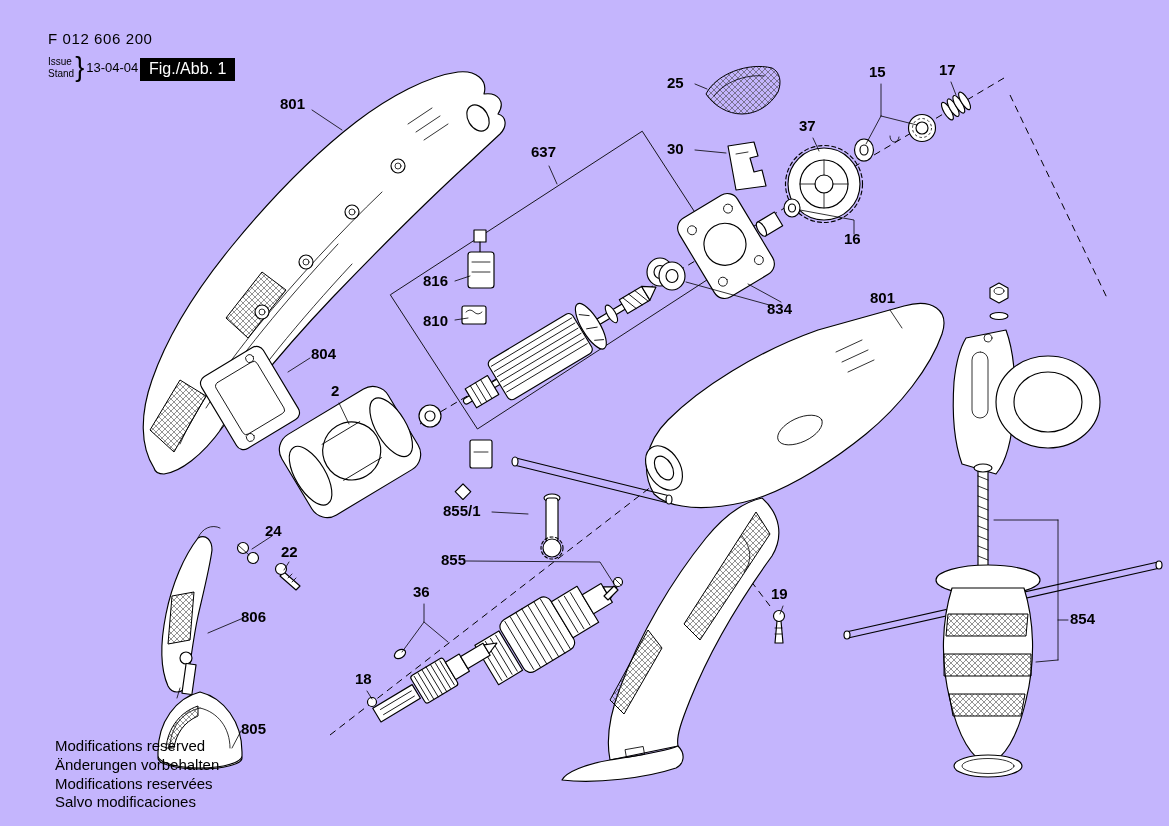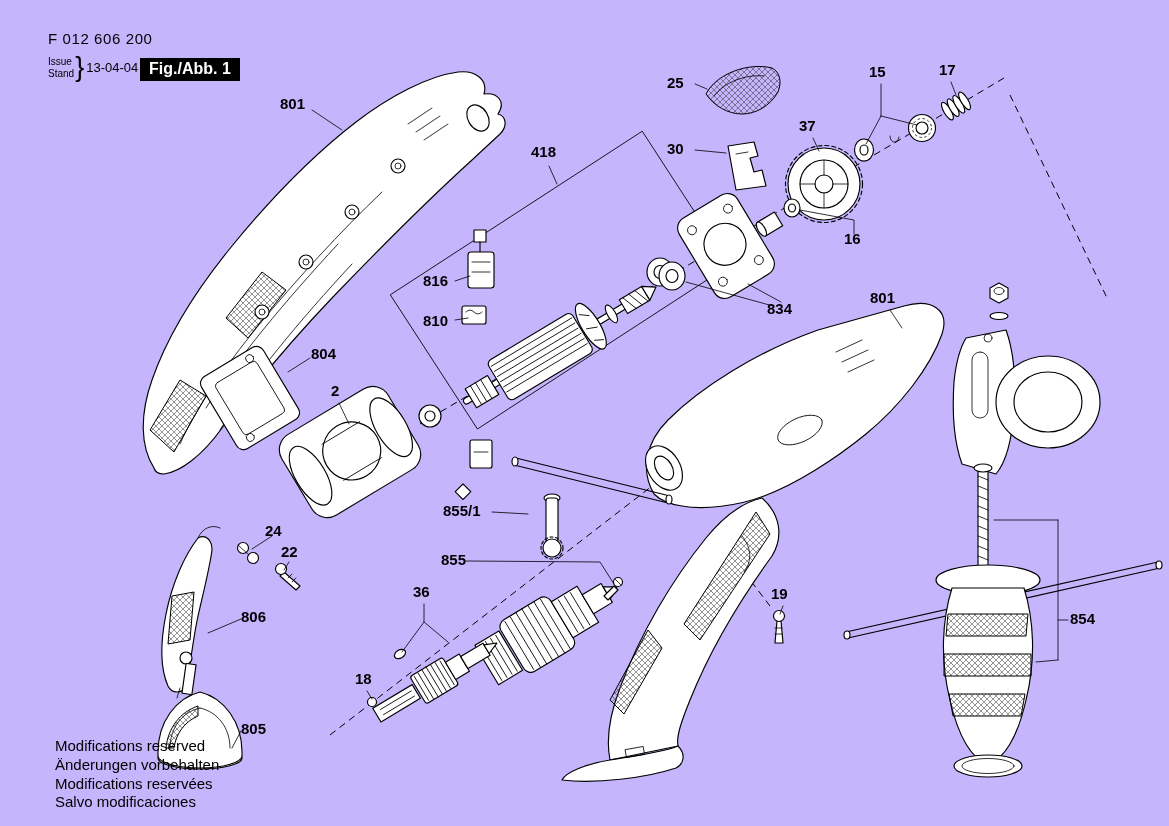--- a/index.html
+++ b/index.html
@@ -15,21 +15,21 @@
   .xhf{fill:url(#xh);stroke:#000;stroke-width:1;stroke-linejoin:round;}
   .dash{fill:none;stroke:#000;stroke-width:1;stroke-dasharray:7 5;}
   .dash2{fill:none;stroke:#000;stroke-width:0.8;stroke-dasharray:2.5 2.5;}
   .callout{position:absolute;font-weight:bold;font-size:15px;line-height:18px;white-space:nowrap;}
   .hdr-pn{position:absolute;left:48px;top:30px;font-size:15px;letter-spacing:0.6px;}
   .issue-block{position:absolute;left:48px;top:54px;display:flex;align-items:center;}
   .issue-labels{display:flex;flex-direction:column;font-size:10px;line-height:1.2;}
   .brace{font-size:27px;font-weight:100;margin:0 2px 0 1px;line-height:1;}
   .issue-date{font-size:13px;}
   .fig-box{position:absolute;left:140px;top:58px;background:#000;color:#fff;
-    font-weight:bold;font-size:16px;padding:2px 9px 3px 9px;}
+    font-weight:normal;font-size:16px;padding:2px 9px 3px 9px;}
   .footer{position:absolute;left:55px;top:737px;font-size:15px;line-height:1.25;}
 </style>
 </head>
 <body>
 
 <div class="page">
 
   <svg class="artwork" viewBox="0 0 1169 826">
     <defs>
       <pattern id="xh" width="6" height="6" patternUnits="userSpaceOnUse">
@@ -394,21 +394,21 @@
     <span class="issue-labels">
       <span>Issue</span>
       <span>Stand</span>
     </span>
     <span class="brace">}</span>
     <span class="issue-date">13-04-04</span>
   </div>
   <div class="fig-box">Fig./Abb. 1</div>
 
   <div class="callout" style="left:280px;top:95px">801</div>
-  <div class="callout" style="left:531px;top:143px">418</div>
+  <div class="callout" style="left:531px;top:143px">637</div>
   <div class="callout" style="left:423px;top:272px">816</div>
   <div class="callout" style="left:423px;top:312px">810</div>
   <div class="callout" style="left:311px;top:345px">804</div>
   <div class="callout" style="left:331px;top:382px">2</div>
   <div class="callout" style="left:265px;top:522px">24</div>
   <div class="callout" style="left:281px;top:543px">22</div>
   <div class="callout" style="left:241px;top:608px">806</div>
   <div class="callout" style="left:241px;top:720px">805</div>
   <div class="callout" style="left:413px;top:583px">36</div>
   <div class="callout" style="left:355px;top:670px">18</div>

